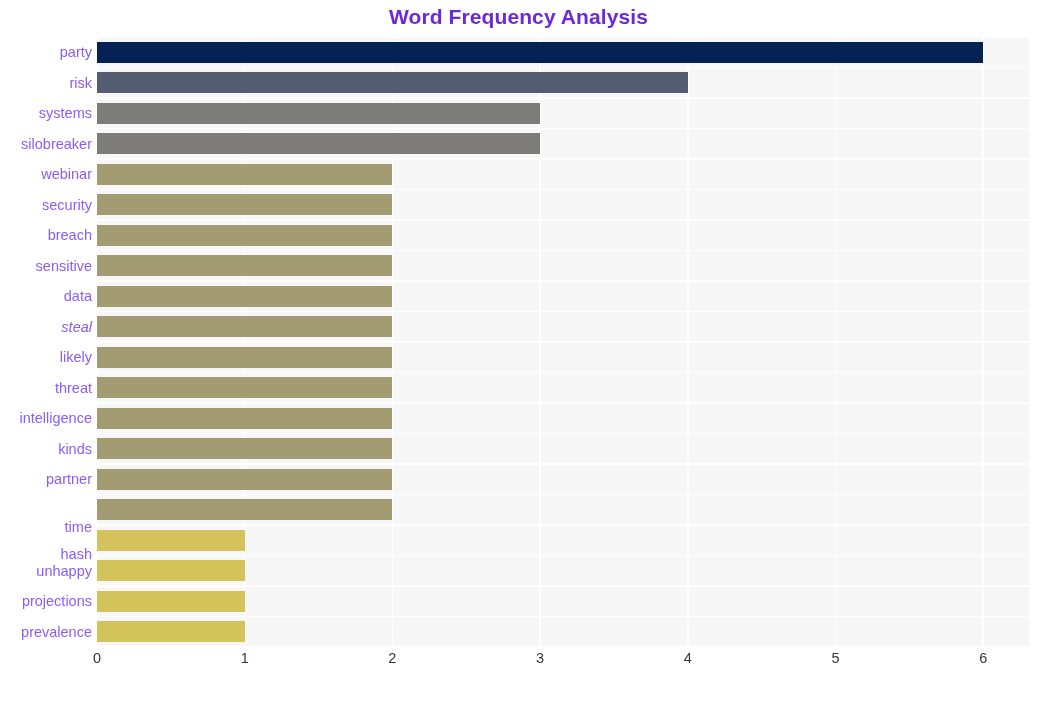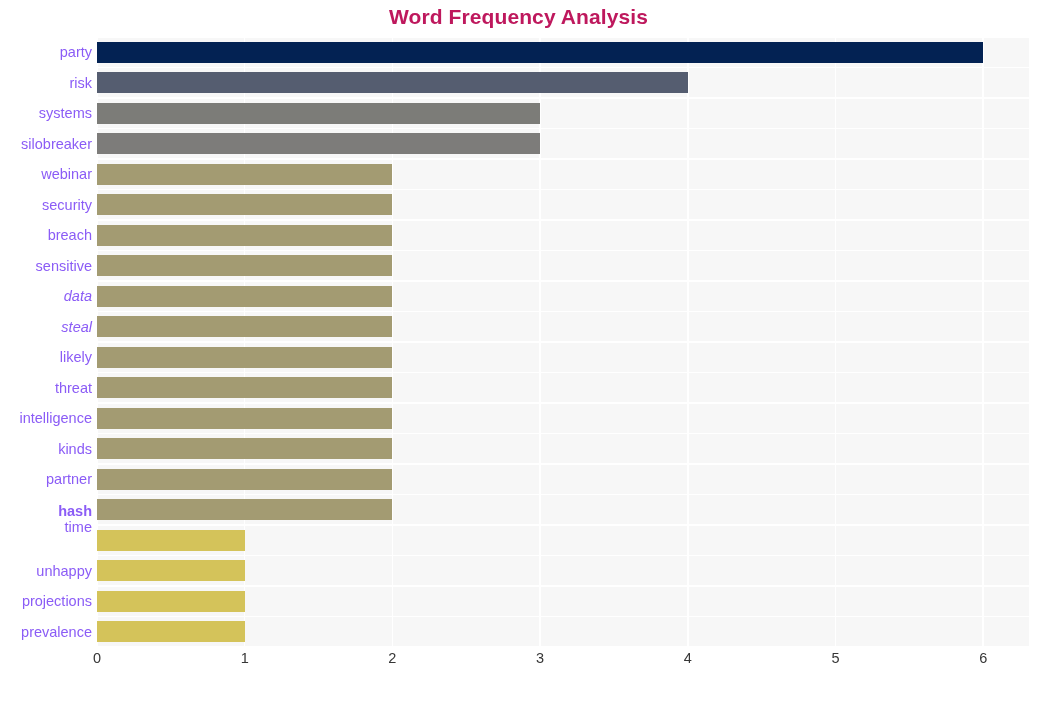--- a/index.html
+++ b/index.html
@@ -25,21 +25,21 @@
 
   
   #chart-title {
     position: absolute;
     left: 0;
     top: 5px;
     width: 1037px;
     text-align: center;
     font-size: 21px;
     font-weight: bold;
-    color: #be185d;
+    color: #6d28d9;
     letter-spacing: 0.1px;
     white-space: nowrap;
   }
 
   
   #plot-area {
     position: absolute;
     left: 97px;
     top: 37px;
     width: 932px;
@@ -181,29 +181,29 @@
 
   <div id="y-ticks">
       <div class="ytick" style="top: 8.25px;">party</div>
       <div class="ytick" style="top: 38.75px;">risk</div>
       <div class="ytick" style="top: 69.25px;">systems</div>
       <div class="ytick" style="top: 99.75px;">silobreaker</div>
       <div class="ytick" style="top: 130.25px;">webinar</div>
       <div class="ytick" style="top: 160.75px;">security</div>
       <div class="ytick" style="top: 191.25px;">breach</div>
       <div class="ytick" style="top: 221.75px;">sensitive</div>
-      <div class="ytick" style="top: 252.25px; font-style: italic;">data</div>
+      <div class="ytick" style="top: 252.25px;">data</div>
       <div class="ytick" style="top: 282.75px; font-style: italic;">steal</div>
       <div class="ytick" style="top: 313.25px;">likely</div>
       <div class="ytick" style="top: 343.75px;">threat</div>
       <div class="ytick" style="top: 374.25px;">intelligence</div>
       <div class="ytick" style="top: 404.75px;">kinds</div>
       <div class="ytick" style="top: 435.25px;">partner</div>
       <div class="ytick" style="top: 483px; margin-left: 38px;">time</div>
-      <div class="ytick" style="top: 467px; font-weight: bold;">hash</div>
+      <div class="ytick" style="top: 510px;">hash</div>
       <div class="ytick" style="top: 526.75px;">unhappy</div>
       <div class="ytick" style="top: 557.25px;">projections</div>
       <div class="ytick" style="top: 587.75px;">prevalence</div>
     </div>
   <div id="x-ticks">
       <div class="xtick" style="left: 0px;">0</div>
       <div class="xtick" style="left: 147.702px;">1</div>
       <div class="xtick" style="left: 295.404px;">2</div>
       <div class="xtick" style="left: 443.106px;">3</div>
       <div class="xtick" style="left: 590.808px;">4</div>

